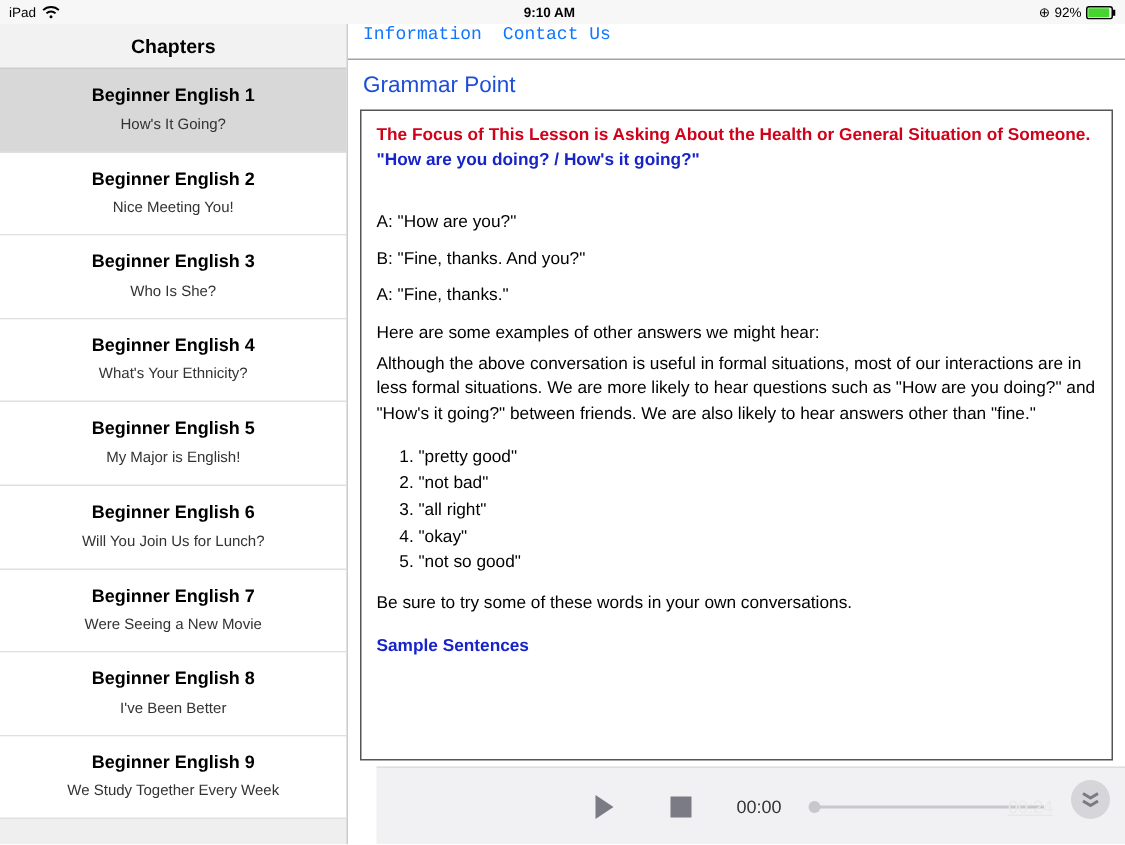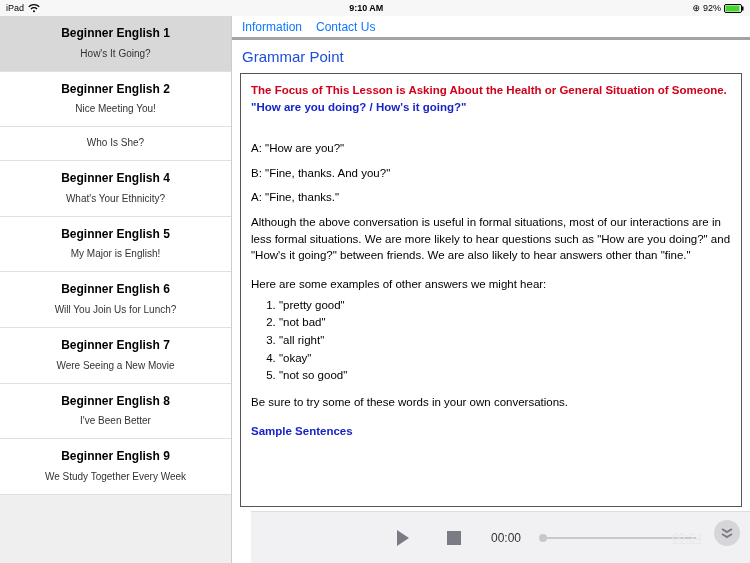--- a/index.html
+++ b/index.html
@@ -70,25 +70,25 @@
     
     .content {
       flex: 1;
       display: flex;
       flex-direction: column;
       overflow: hidden;
     }
     .nav-links {
       height: 24px;
       display: flex;
-      align-items: center;
       gap: 14px;
       padding: 0 10px;
       font-size: 12px;
-      border-bottom: 3px solid #a3a3a3;
+      border-bottom: 1px solid #a3a3a3;
+      font-family: Liberation Mono, monospace;
     }
     .nav-links a { color: #0f77ff; text-decoration: none; cursor: pointer; }
     .page-title {
       font-size: 15px;
       font-weight: 400;
       padding: 8px 10px 8px;
       color: #1d4ed8;
     }
     .lesson-body {
       flex: 1;
@@ -181,30 +181,32 @@
           <rect x="1.5" y="1.5" width="14" height="6" fill="#44d62c"></rect>
           <rect x="18" y="2.5" width="1.5" height="4" fill="#000"></rect>
         </svg>
     </span>
   </div>
 </div>
 
 <div class="main">
 
   <div class="sidebar">
+    <div class="sidebar-header">Chapters</div>
     <div class="chapter-list" id="chapter-list">
         <div class="chapter-item selected">
           <div class="chapter-title">Beginner English 1</div>
           <div class="chapter-subtitle">How's It Going?</div>
         </div>
         <div class="chapter-item">
           <div class="chapter-title">Beginner English 2</div>
           <div class="chapter-subtitle">Nice Meeting You!</div>
         </div>
         <div class="chapter-item">
+          <div class="chapter-title">Beginner English 3</div>
           <div class="chapter-subtitle">Who Is She?</div>
         </div>
         <div class="chapter-item">
           <div class="chapter-title">Beginner English 4</div>
           <div class="chapter-subtitle">What's Your Ethnicity?</div>
         </div>
         <div class="chapter-item">
           <div class="chapter-title">Beginner English 5</div>
           <div class="chapter-subtitle">My Major is English!</div>
         </div>
@@ -236,22 +238,22 @@
 
     <div class="lesson-body">
       <div class="focus-line">The Focus of This Lesson is Asking About the Health or General Situation of Someone.</div>
       <div class="phrase-line">"How are you doing? / How's it going?"</div>
       <br>
       <div id="dialog-block">
           <div class="dialog-line">A: "How are you?"</div>
           <div class="dialog-line">B: "Fine, thanks. And you?"</div>
           <div class="dialog-line">A: "Fine, thanks."</div>
         </div>
+      <div class="para" style="margin-bottom:4px">Here are some examples of other answers we might hear:</div>
       <div class="para">Although the above conversation is useful in formal situations, most of our interactions are in less formal situations. We are more likely to hear questions such as "How are you doing?" and "How's it going?" between friends. We are also likely to hear answers other than "fine."</div>
-      <div class="para" style="margin-bottom:4px">Here are some examples of other answers we might hear:</div>
       <ol class="examples" id="examples-list">
           <li>"pretty good"</li>
           <li>"not bad"</li>
           <li>"all right"</li>
           <li>"okay"</li>
           <li>"not so good"</li>
         </ol>
       <div class="para">Be sure to try some of these words in your own conversations.</div>
       <div class="sample-link">Sample Sentences</div>
     </div>

